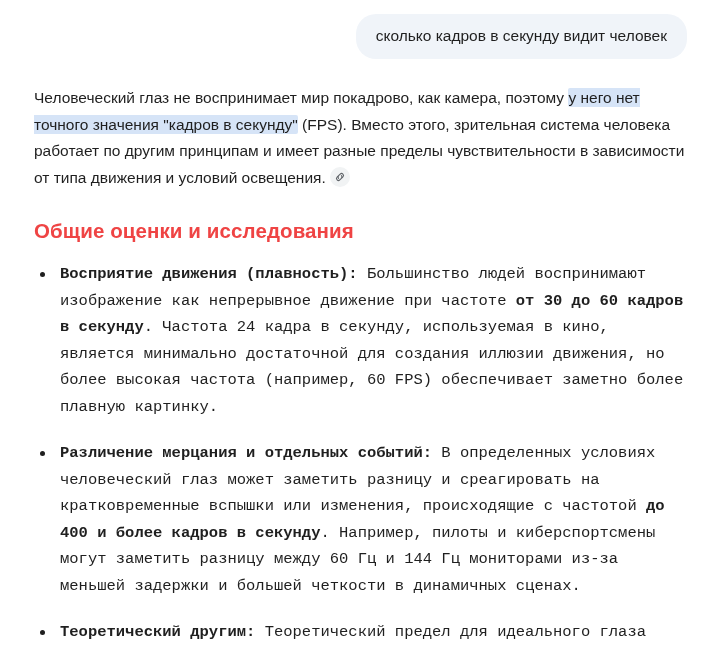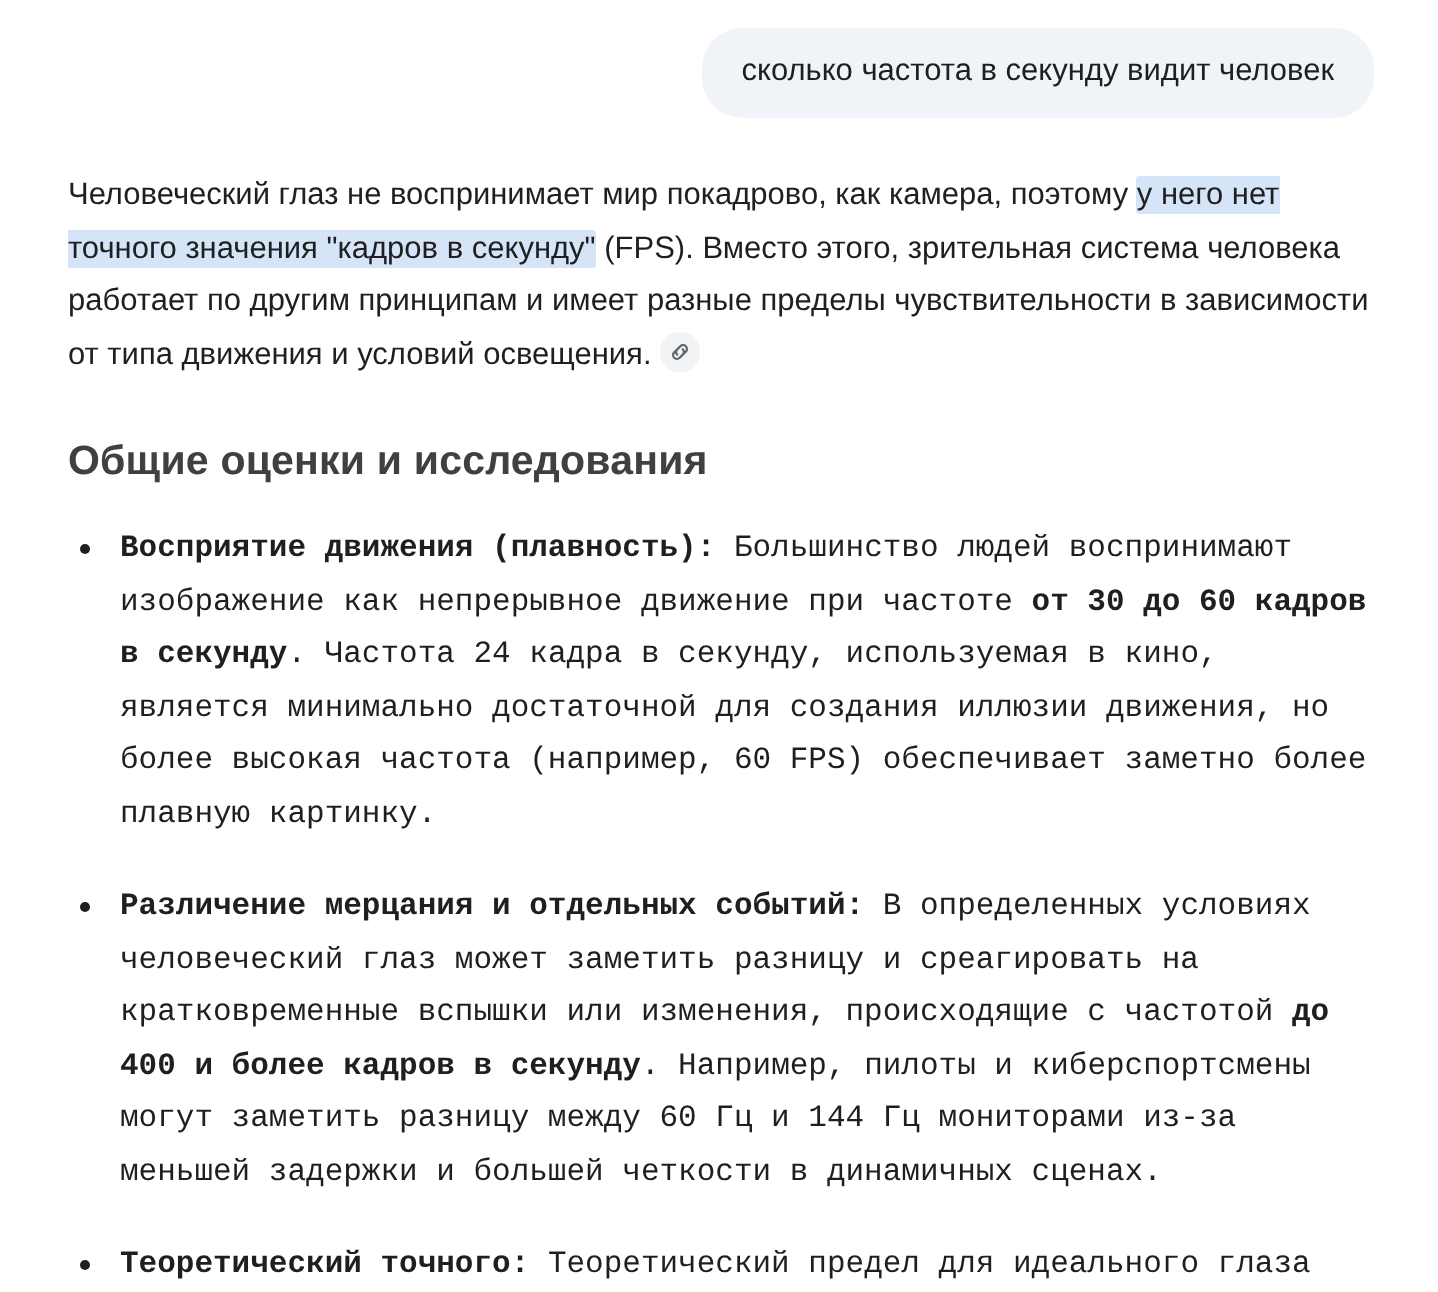--- a/index.html
+++ b/index.html
@@ -68,21 +68,21 @@
     left: 4px;
     top: 4px;
   }
 
   
   h2.section-title {
     font-size: 20.5px;
     line-height: 28px;
     font-weight: bold;
     margin: 26px 0 16px 0;
-    color: #404040;
+    color: #ef4444;
     letter-spacing: 0.1px;
   }
 
   
   ul.bullets {
     list-style: none;
     margin: 0;
     padding: 0;
   }
   ul.bullets > li {
@@ -109,37 +109,37 @@
   .b {
     font-weight: bold;
   }
 </style>
 </head>
 <body>
 
 <div class="page">
 
   <div class="query-row">
-    <div class="query-bubble">сколько частота в секунду видит человек</div>
+    <div class="query-bubble">сколько кадров в секунду видит человек</div>
   </div>
 
   <div class="answer">
     <p><span>Человеческий глаз не воспринимает мир покадрово, как камера, поэтому </span><span class="hl">у него нет точного значения "кадров в секунду"</span><span> (FPS). Вместо этого, зрительная система человека работает по другим принципам и имеет разные пределы чувствительности в зависимости от типа движения и условий освещения.</span><span class="link-chip"><svg width="12" height="12" viewBox="0 0 12 12" aria-hidden="true">
             <path d="M4.6 7.4a1.9 1.9 0 0 1 0-2.7l1.6-1.6a1.9 1.9 0 0 1 2.7 2.7l-.8.8" fill="none" stroke="#5f6368" stroke-width="1.1" stroke-linecap="round"></path>
             <path d="M7.4 4.6a1.9 1.9 0 0 1 0 2.7L5.8 8.9a1.9 1.9 0 0 1-2.7-2.7l.8-.8" fill="none" stroke="#5f6368" stroke-width="1.1" stroke-linecap="round"></path>
           </svg></span></p>
 
     <h2 class="section-title">Общие оценки и исследования</h2>
 
     <ul class="bullets">
       <li>
         <span class="b">Восприятие движения (плавность):</span><span> Большинство людей воспринимают изображение как непрерывное движение при частоте </span><span class="b">от 30 до 60 кадров в секунду</span><span>. Частота 24 кадра в секунду, используемая в кино, является минимально достаточной для создания иллюзии движения, но более высокая частота (например, 60 FPS) обеспечивает заметно более плавную картинку.</span>
       </li>
       <li>
         <span class="b">Различение мерцания и отдельных событий:</span><span> В определенных условиях человеческий глаз может заметить разницу и среагировать на кратковременные вспышки или изменения, происходящие с частотой </span><span class="b">до 400 и более кадров в секунду</span><span>. Например, пилоты и киберспортсмены могут заметить разницу между 60 Гц и 144 Гц мониторами из-за меньшей задержки и большей четкости в динамичных сценах.</span>
       </li>
       <li>
-        <span class="b">Теоретический точного:</span><span> Теоретический предел для идеального глаза может достигать 1000 кадров в секунду при улавливании мельчайших изменений света, но в реальных условиях это недостижимо.</span>
+        <span class="b">Теоретический другим:</span><span> Теоретический предел для идеального глаза может достигать 1000 кадров в секунду при улавливании мельчайших изменений света, но в реальных условиях это недостижимо.</span>
       </li>
     </ul>
   </div>
 
 </div>
 
 </body></html>

